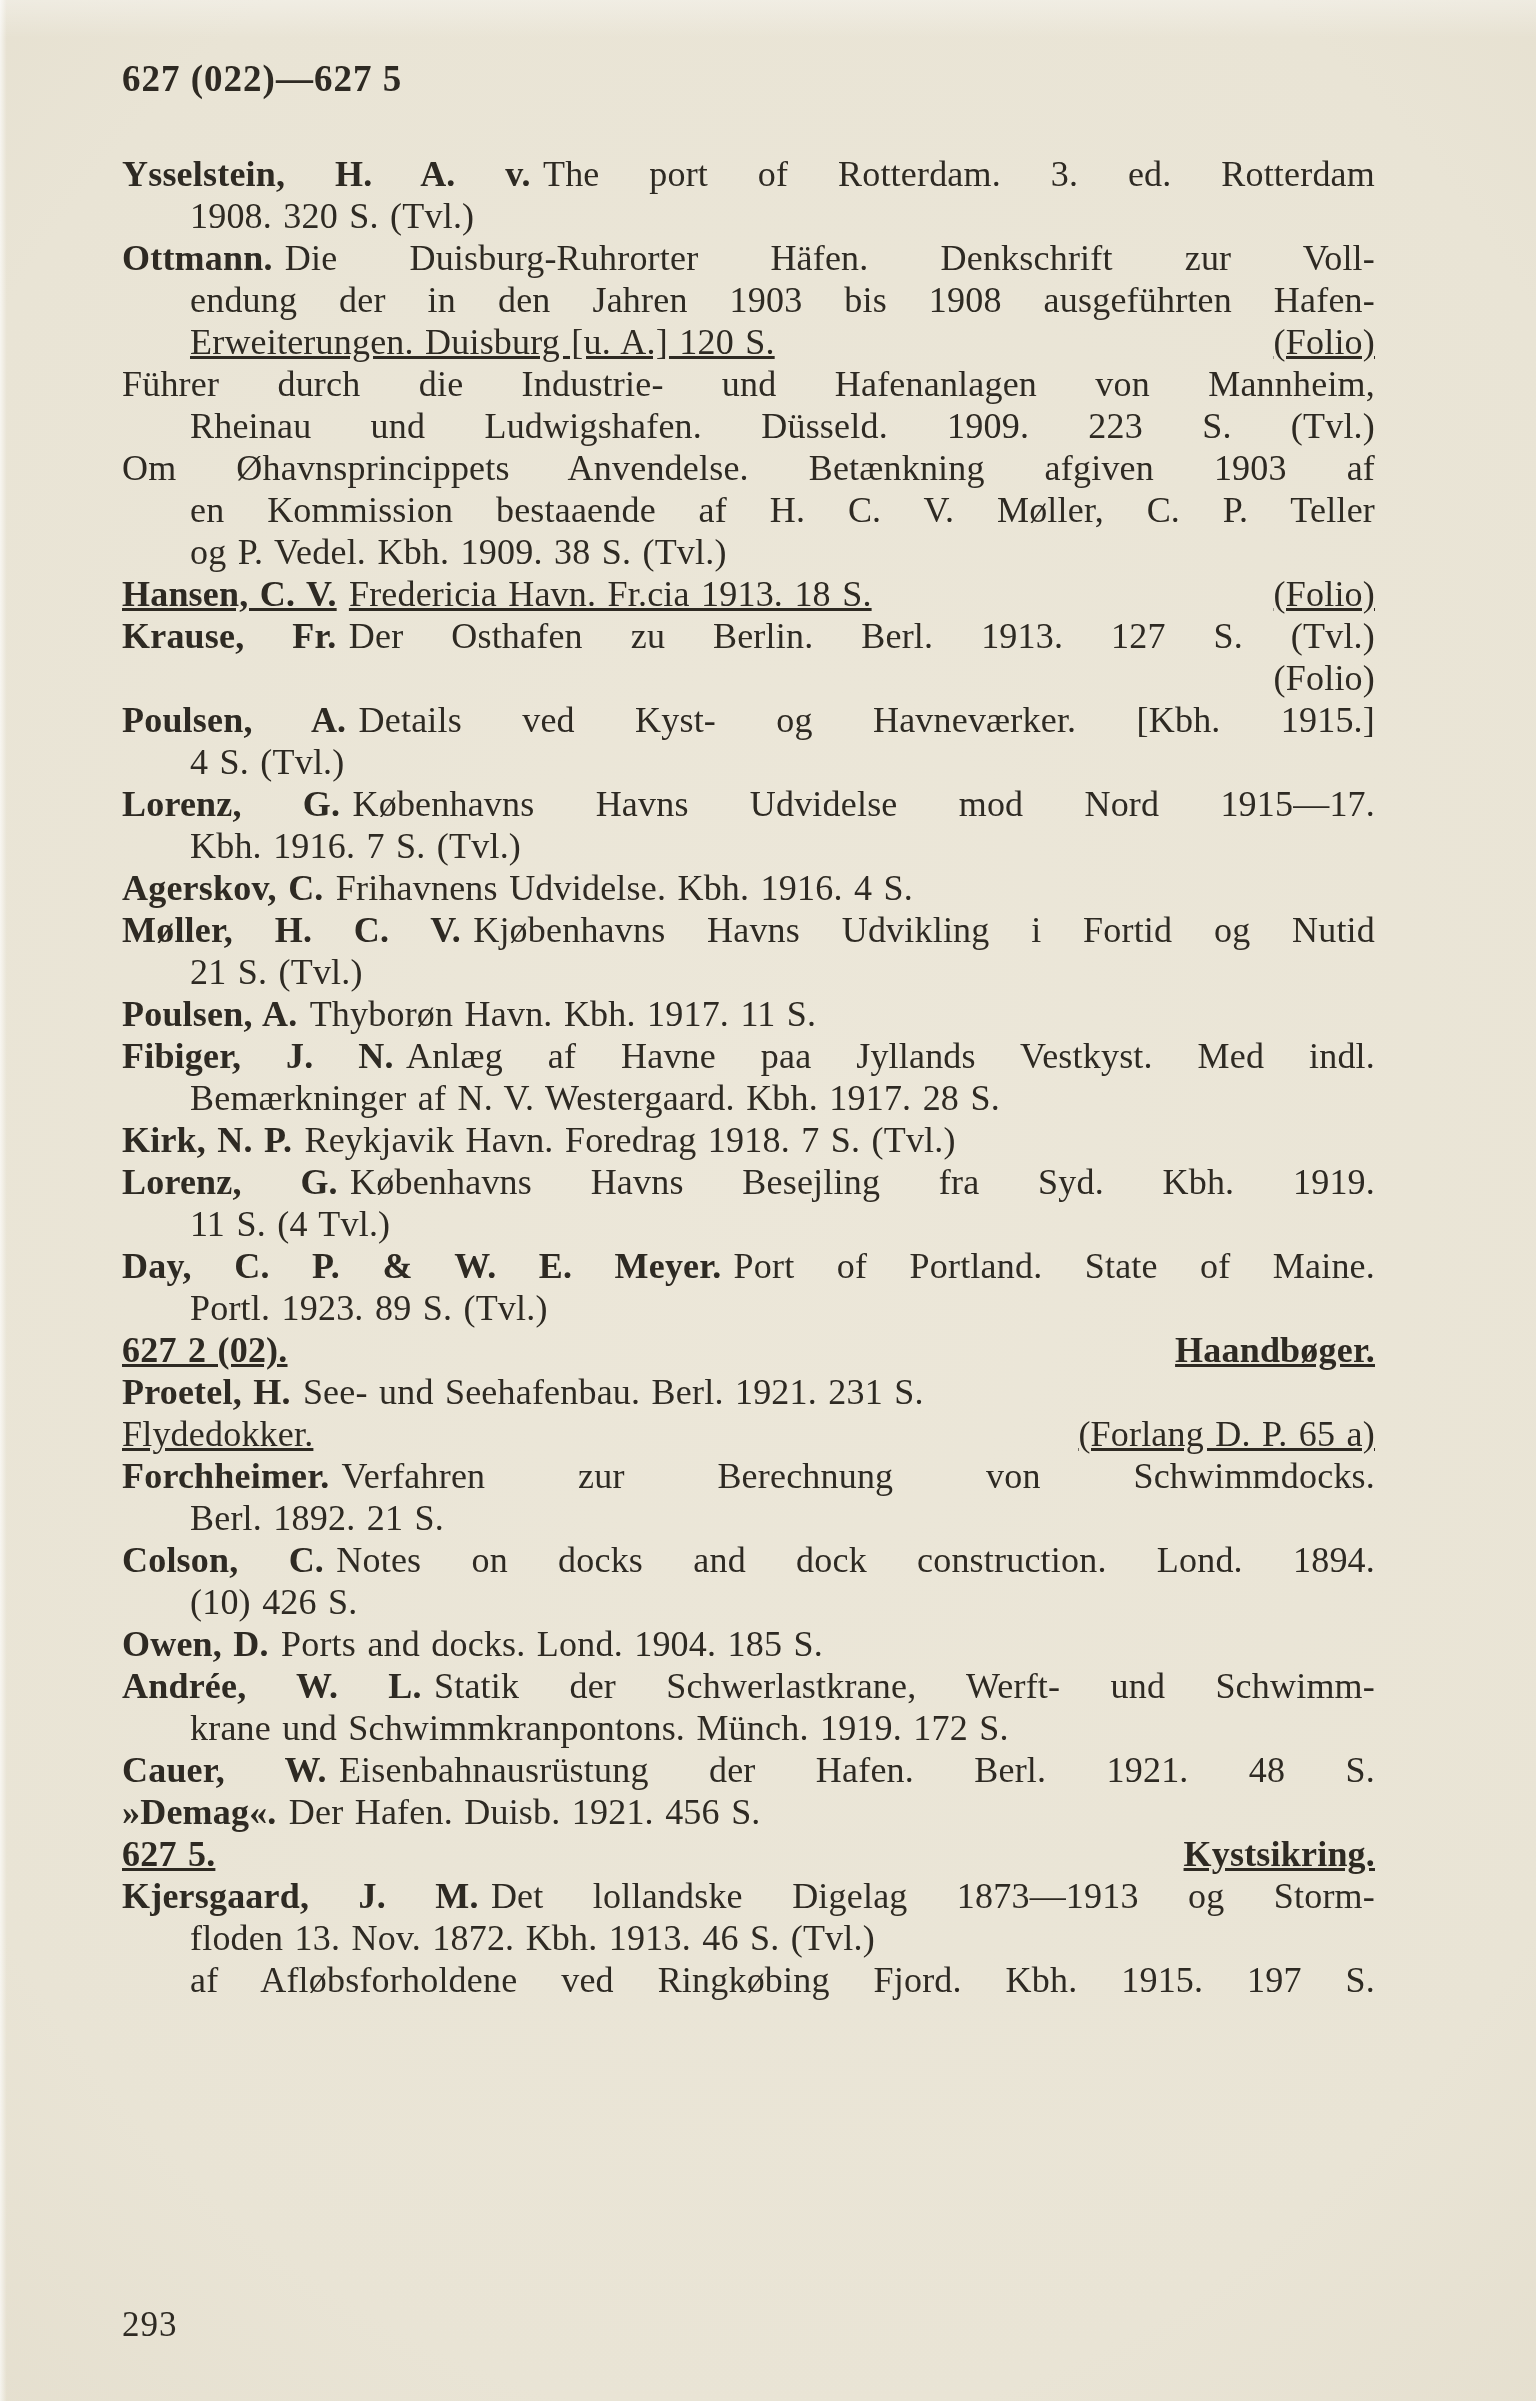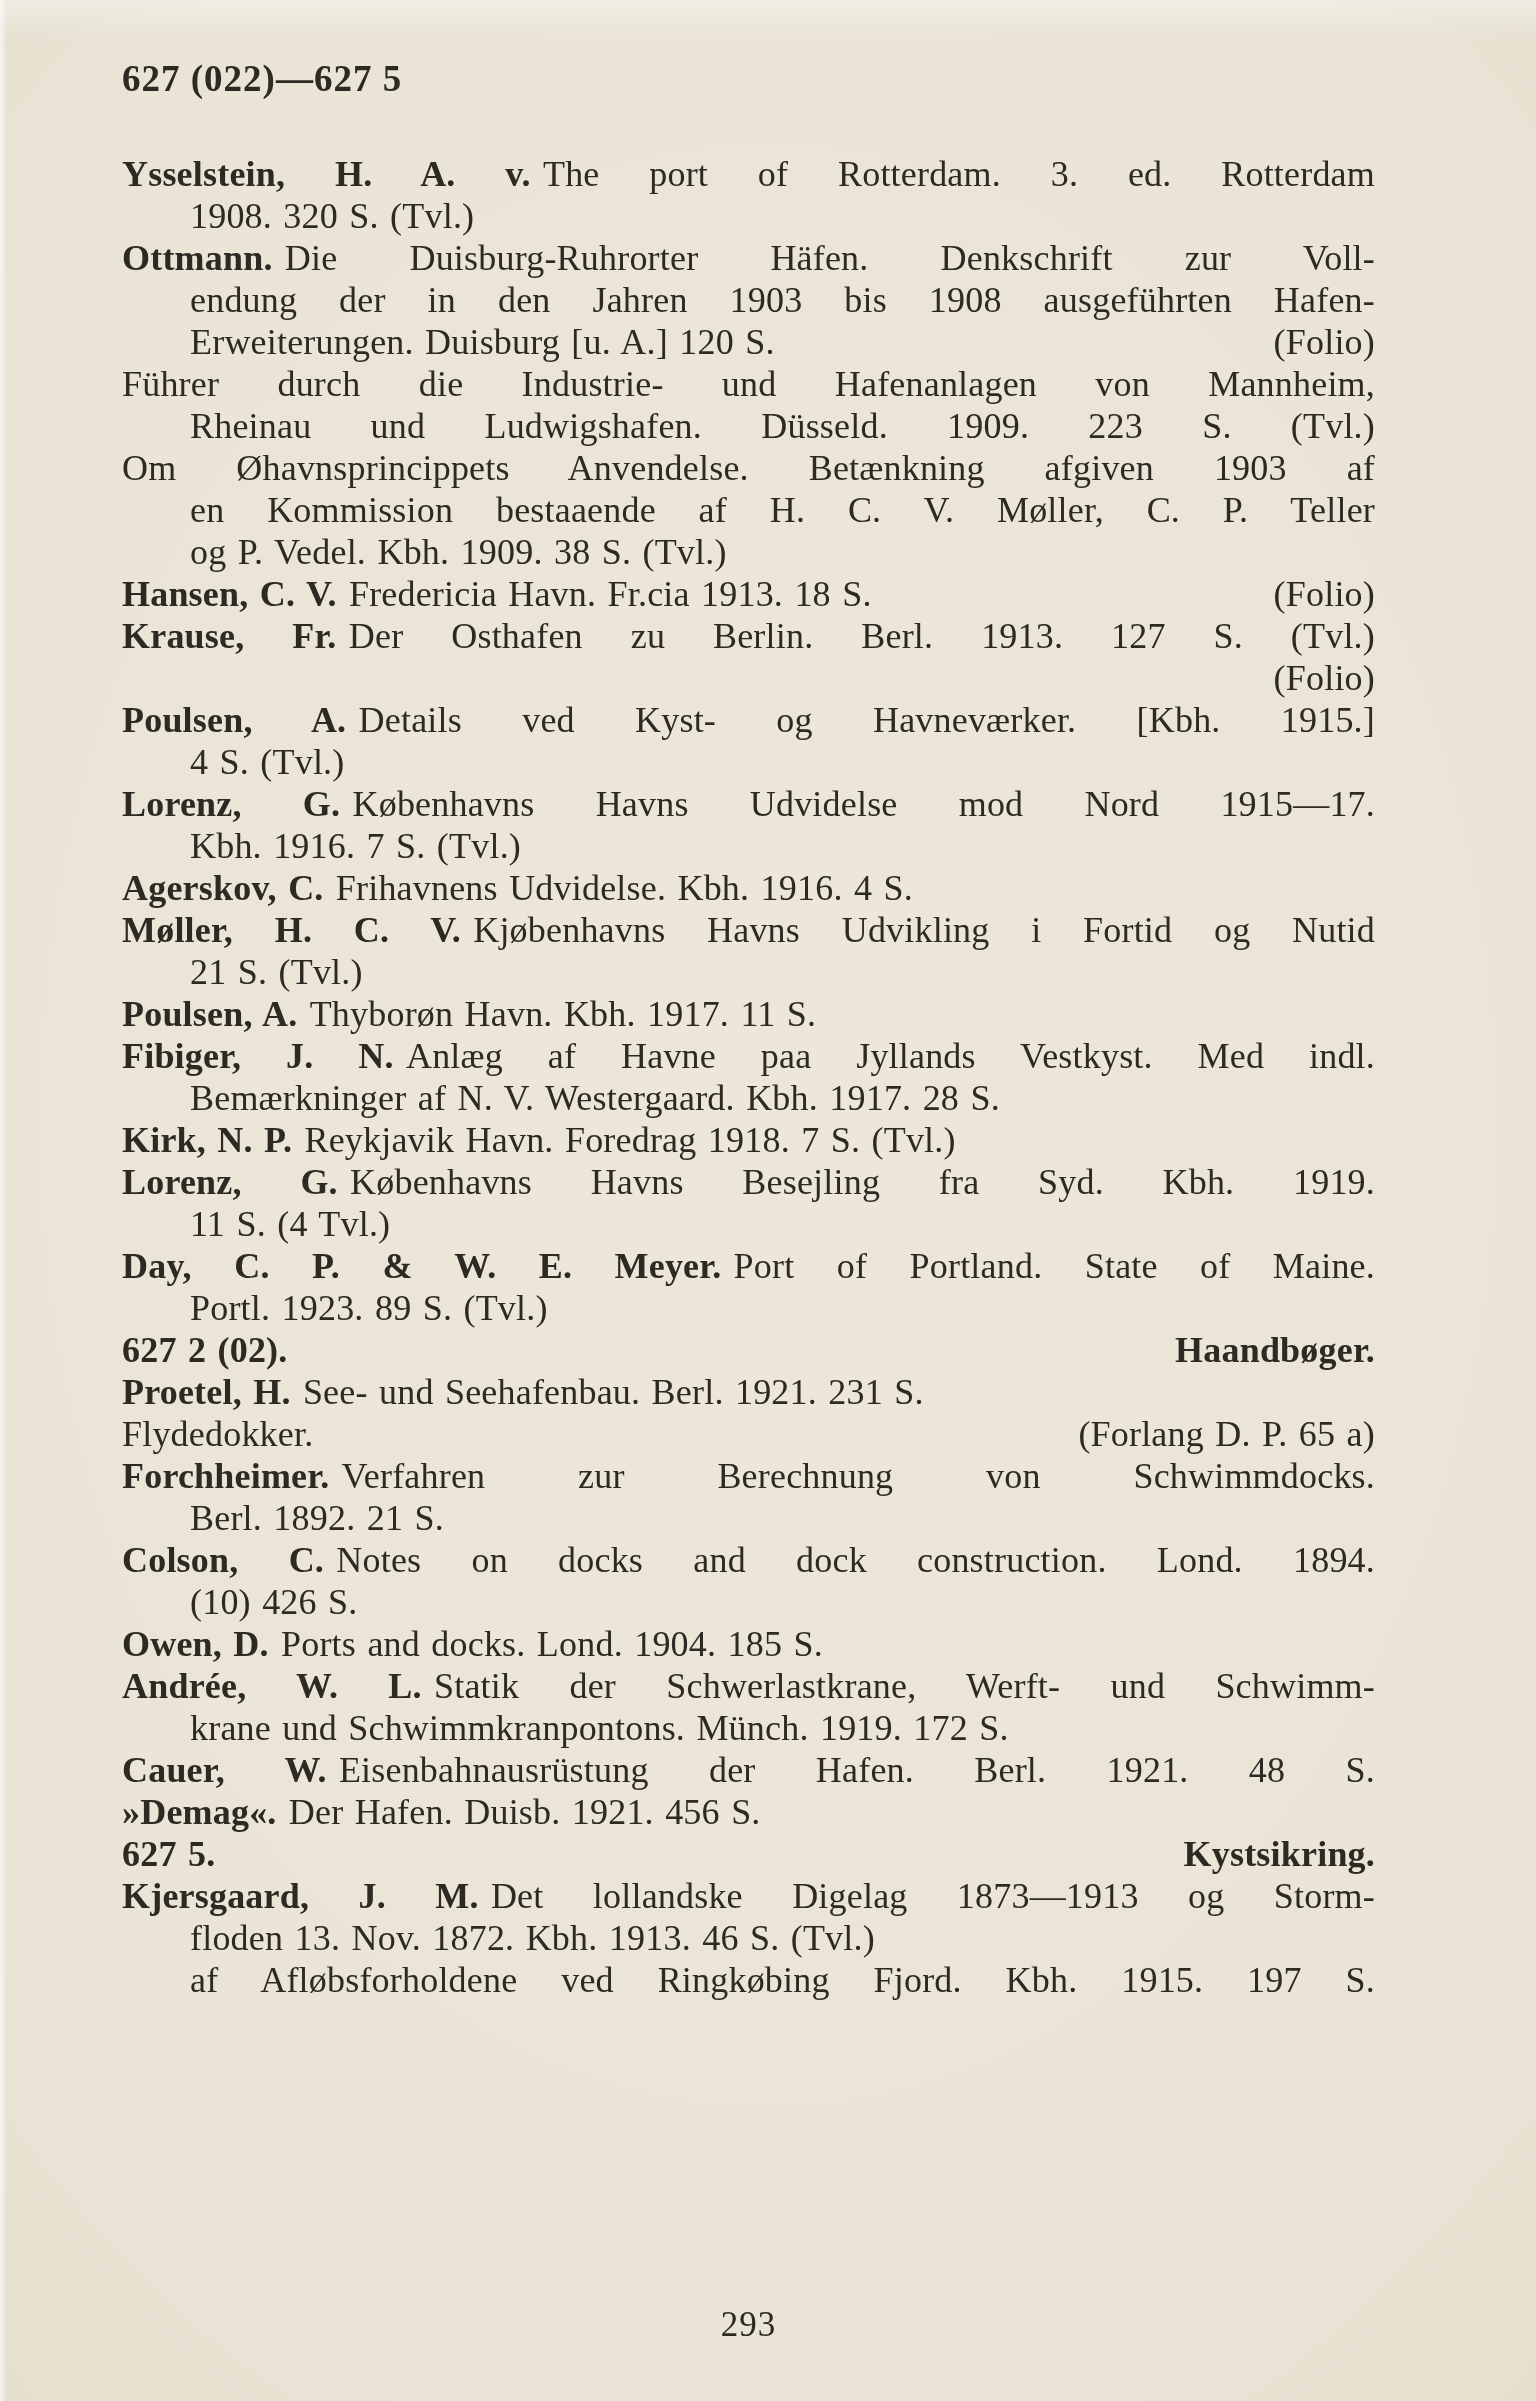--- a/index.html
+++ b/index.html
@@ -43,29 +43,29 @@
     word-spacing: 0.06em;
     letter-spacing: 0.2px;
     white-space: normal;
   }
   .line.j { text-align: justify; text-align-last: justify; }
   .line.r { text-align: right; }
   .line.s { display: flex; justify-content: space-between; align-items: baseline; }
   .line.ind1 { padding-left: 68px; }
   .b { font-weight: bold; }
   .line .b:not(:last-child) { margin-right: 0.34em; }
-  .lpart, .rpart { white-space: nowrap; }
+  .lpart, .rpart { white-space: nowrap; text-decoration: underline; }
   .pageno {
     position: absolute;
     left: 122px;
     top: 2304px;
     width: 1253px;
     font-size: 35px;
     line-height: 42px;
-    text-align: center;
+    text-align: left;
     letter-spacing: 1px;
   }
 </style>
 </head>
 <body>
 
 <div class="page">
   <div class="header-line">627 (022)—627 5</div>
 
   <div class="textblock">

